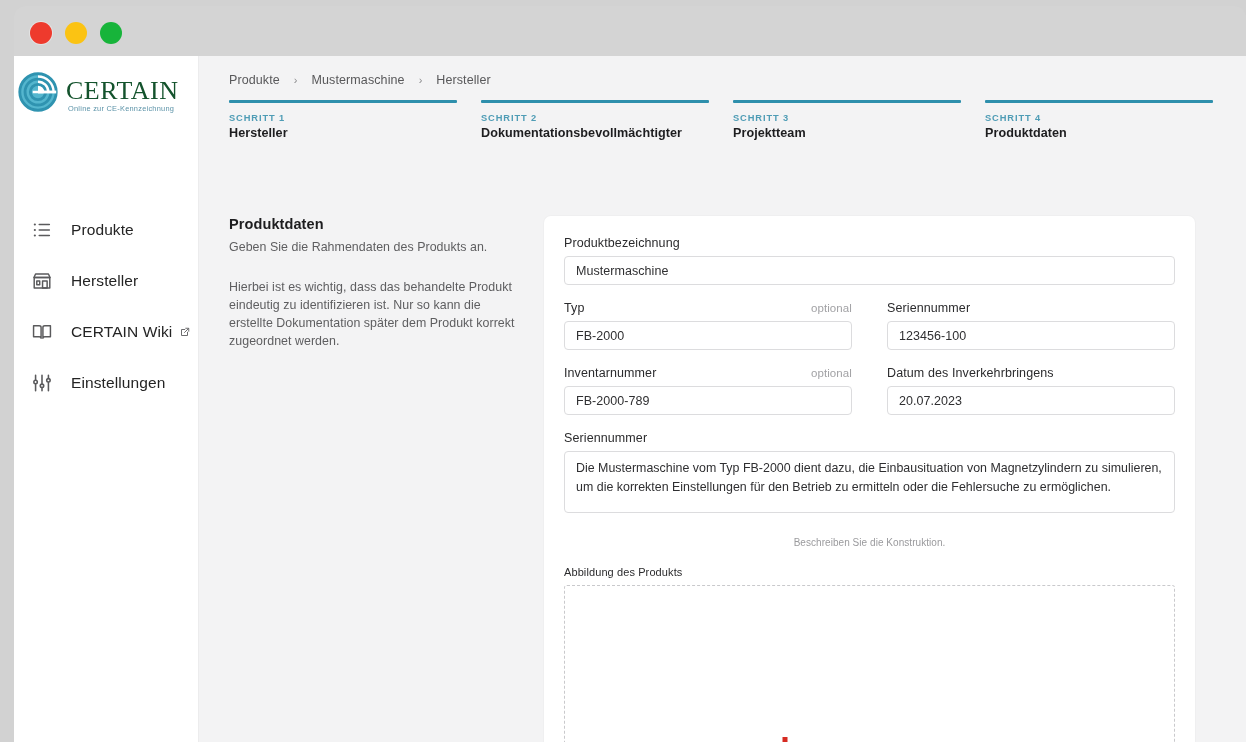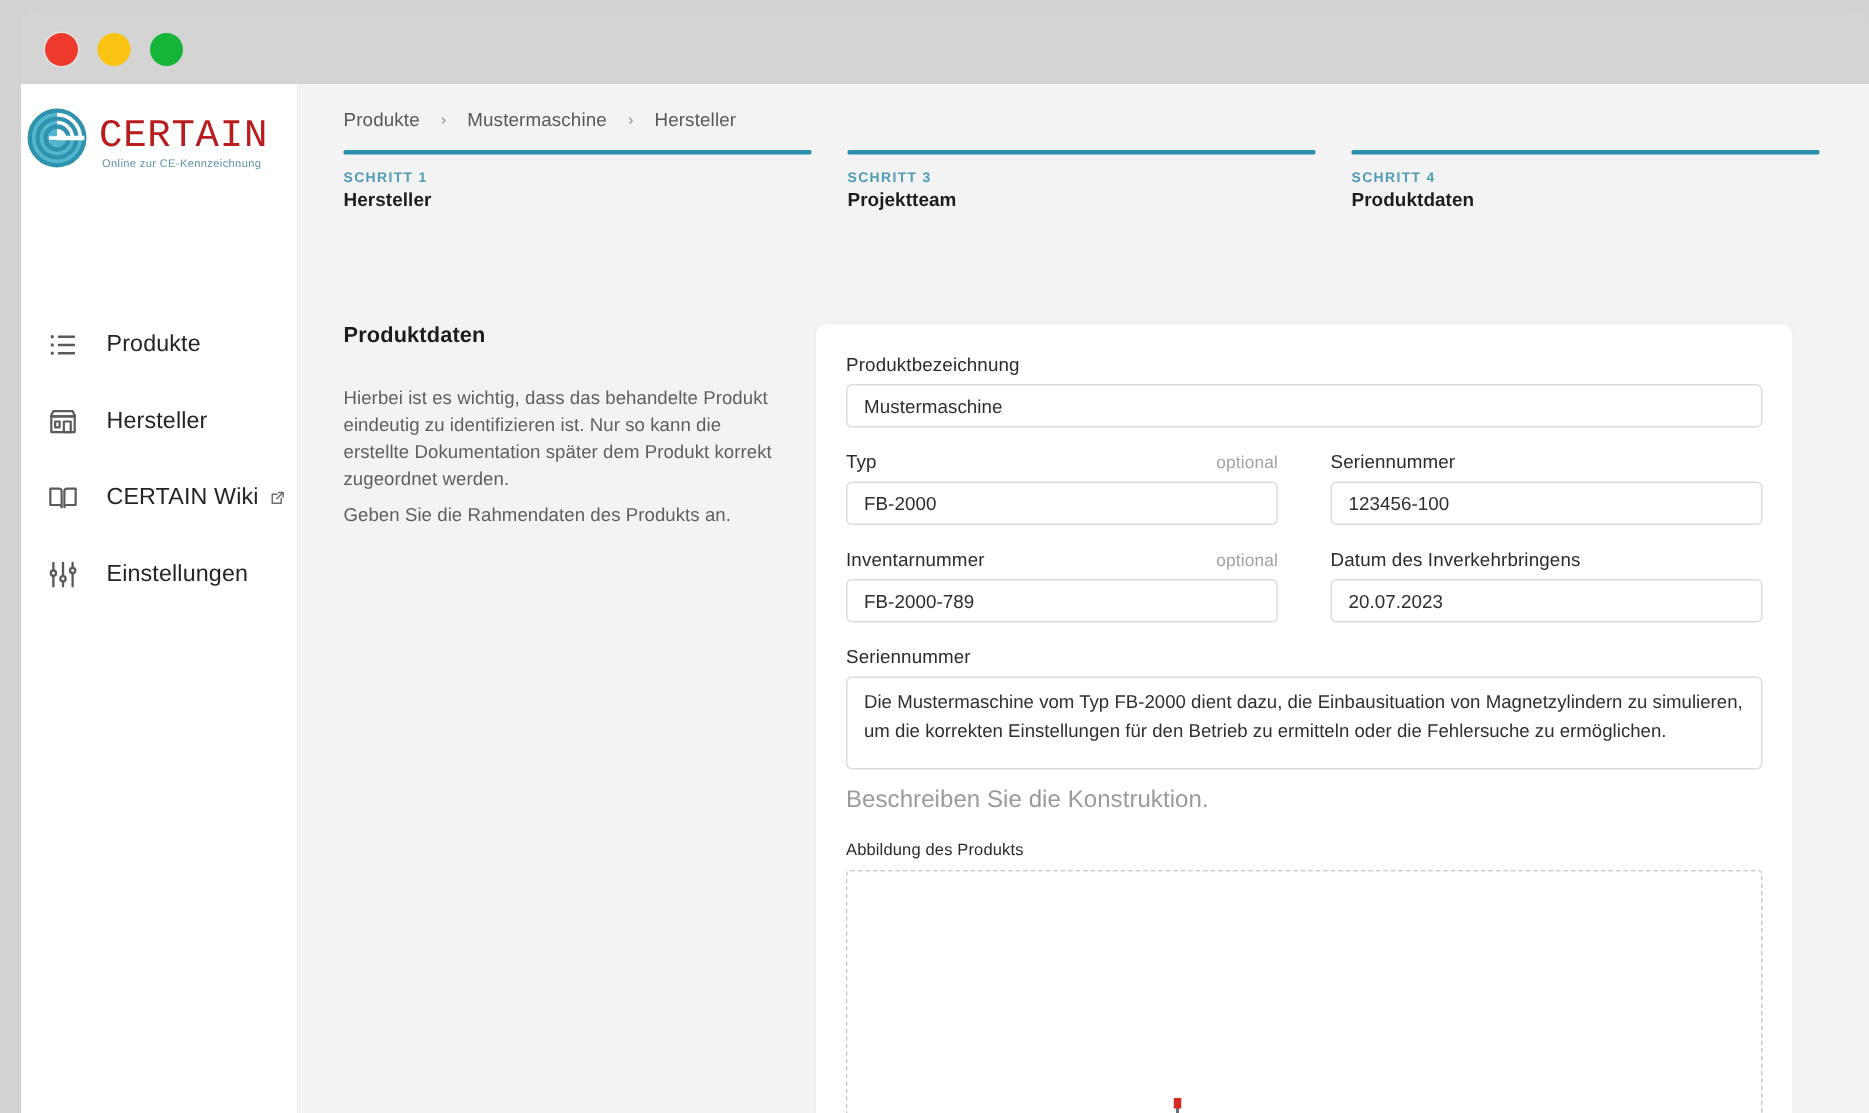--- a/index.html
+++ b/index.html
@@ -72,22 +72,22 @@
   }
   #logo-mark { margin-left: 1px; }
   #logo-text-wrap {
     margin-left: 5px;
     line-height: 1;
     padding-top: 1px;
   }
   #logo-word {
     font-size: 26px;
     letter-spacing: 0.5px;
-    color: #b91c1c;
-    font-family: Liberation Mono, monospace;
+    color: #14532d;
+    font-family: Liberation Serif, serif;
     font-weight: 400;
     display: block;
     line-height: 27px;
   }
   #logo-tagline {
     font-size: 7.4px;
     color: #5c93a8;
     letter-spacing: 0.25px;
     display: block;
     margin-top: 1px;
@@ -277,24 +277,25 @@
     padding: 7px 11px;
     font-size: 12.4px;
     line-height: 19px;
     color: #2f2f31;
     font-family: "Liberation Sans", sans-serif;
     resize: none;
     outline: none;
     letter-spacing: 0.02px;
   }
   .help-text {
-    margin-top: 7px;
-    font-size: 16px;
+    margin-top: 20px;
+    font-size: 10px;
     color: #9a9a9d;
     letter-spacing: 0.05px;
+    text-align: center;
   }
 
   #upload-label {
     font-size: 11px;
     color: #2b2b2d;
     margin-bottom: 7px;
     margin-top: 18px;
     letter-spacing: 0.1px;
   }
   #dropzone {
@@ -416,41 +417,46 @@
       </div>
 
       <div id="stepper">
 
         <div class="step">
           <div class="step-bar"></div>
           <div class="step-num">SCHRITT 1</div>
           <div class="step-name">Hersteller</div>
         </div>
 
+        <div class="step">
+          <div class="step-bar"></div>
+          <div class="step-num">SCHRITT 2</div>
+          <div class="step-name">Dokumentationsbevollmächtigter</div>
+        </div>
 
         <div class="step">
           <div class="step-bar"></div>
           <div class="step-num">SCHRITT 3</div>
           <div class="step-name">Projektteam</div>
         </div>
 
         <div class="step">
           <div class="step-bar"></div>
           <div class="step-num">SCHRITT 4</div>
           <div class="step-name">Produktdaten</div>
         </div>
 
       </div>
 
       <div id="form-area">
 
         <section id="intro">
           <div id="intro-title">Produktdaten</div>
+          <div id="intro-sub">Geben Sie die Rahmendaten des Produkts an.</div>
           <div id="intro-body">Hierbei ist es wichtig, dass das behandelte Produkt eindeutig zu identifizieren ist. Nur so kann die erstellte Dokumentation später dem Produkt korrekt zugeordnet werden.</div>
-          <div id="intro-sub">Geben Sie die Rahmendaten des Produkts an.</div>
         </section>
 
         <section id="card">
 
           <div class="field">
             <div class="field-label-row">
               <span class="field-label">Produktbezeichnung</span>
             </div>
             <input class="input" type="text" value="Mustermaschine" style="">
           </div>

